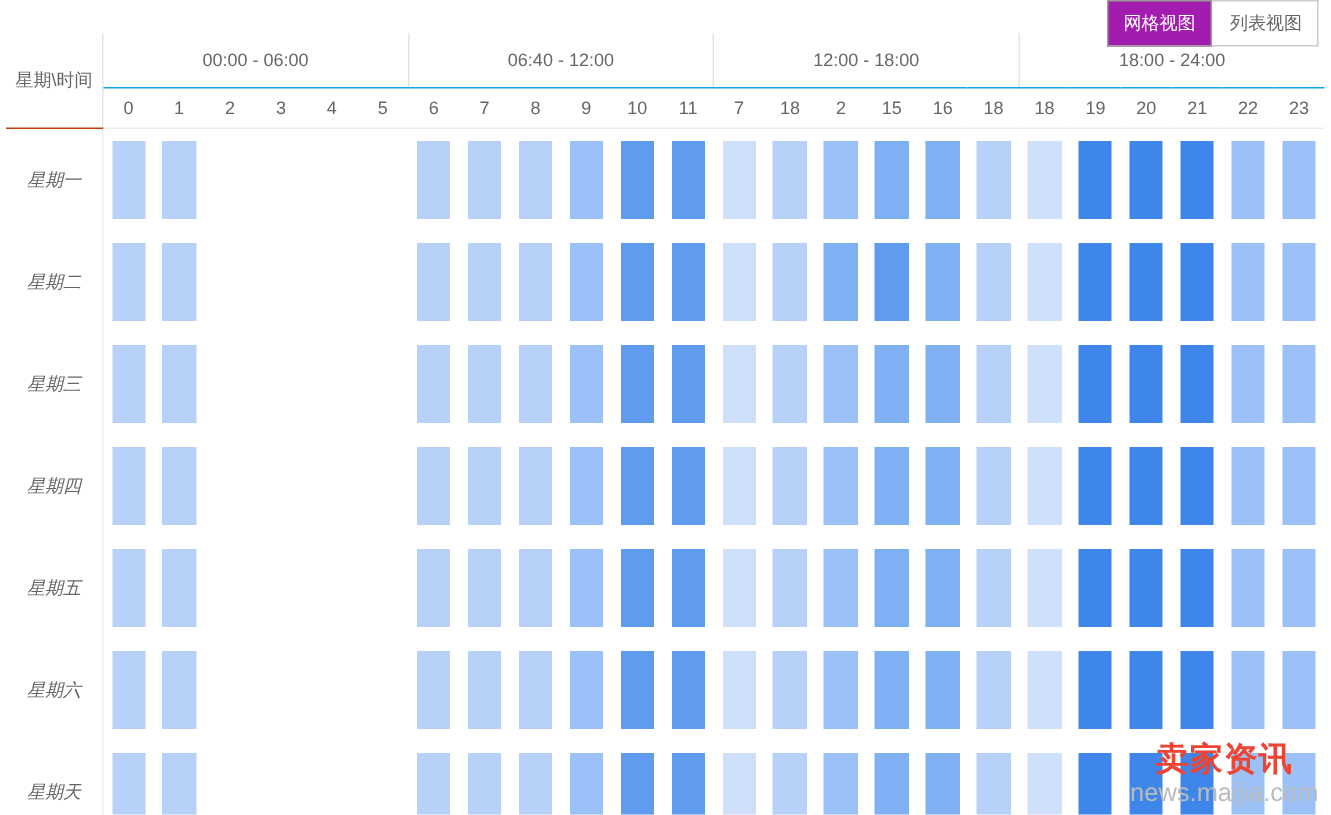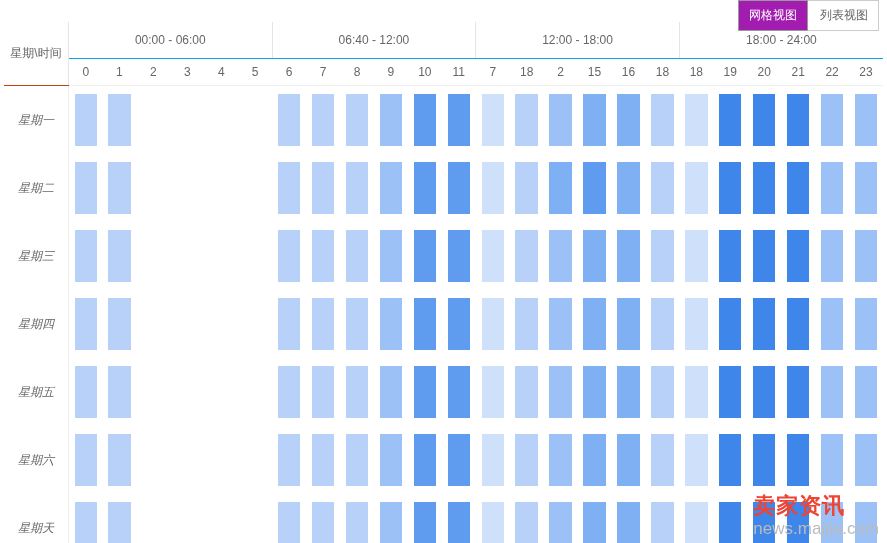--- a/index.html
+++ b/index.html
@@ -12,21 +12,21 @@
   table{border-collapse:collapse;width:100%;table-layout:fixed;}
   th,td{font-weight:normal;font-size:12px;color:#666;text-align:center;vertical-align:middle;}
   th.corner{width:62px;border-right:1px solid #e5e5e5;border-bottom:1px solid #c2410c;}
   th.range{height:34px;border-right:1px solid #e5e5e5;border-bottom:1px solid #0ea5e9;}
   th.range:last-child{border-right:none;}
   th.hour{height:24px;}
   tr.hours th{border-bottom:1px solid #eee;}
   td.daylabel{height:66px;border-right:1px solid #eee;font-style:italic;}
   td.cell{padding:0;border:0;}
   .bar{margin:0 auto;width:66%;height:52px;}
-  .watermark{position:absolute;right:8px;bottom:4px;text-align:left;pointer-events:none;}
+  .watermark{position:absolute;right:8px;bottom:4px;text-align:center;pointer-events:none;}
   .wm-main{font-size:22px;font-weight:bold;color:#e43;letter-spacing:1px;}
   .wm-sub{font-size:17px;color:#bbb;margin-top:-2px;}
   
   .i0{background:transparent;}
   .i1{background:#cfe0fb;}
   .i2{background:#b7d1f9;}
   .i3{background:#9cc1f6;}
   .i4{background:#7fb0f3;}
   .i5{background:#5f9bee;}
   .i6{background:#3f86ea;}

